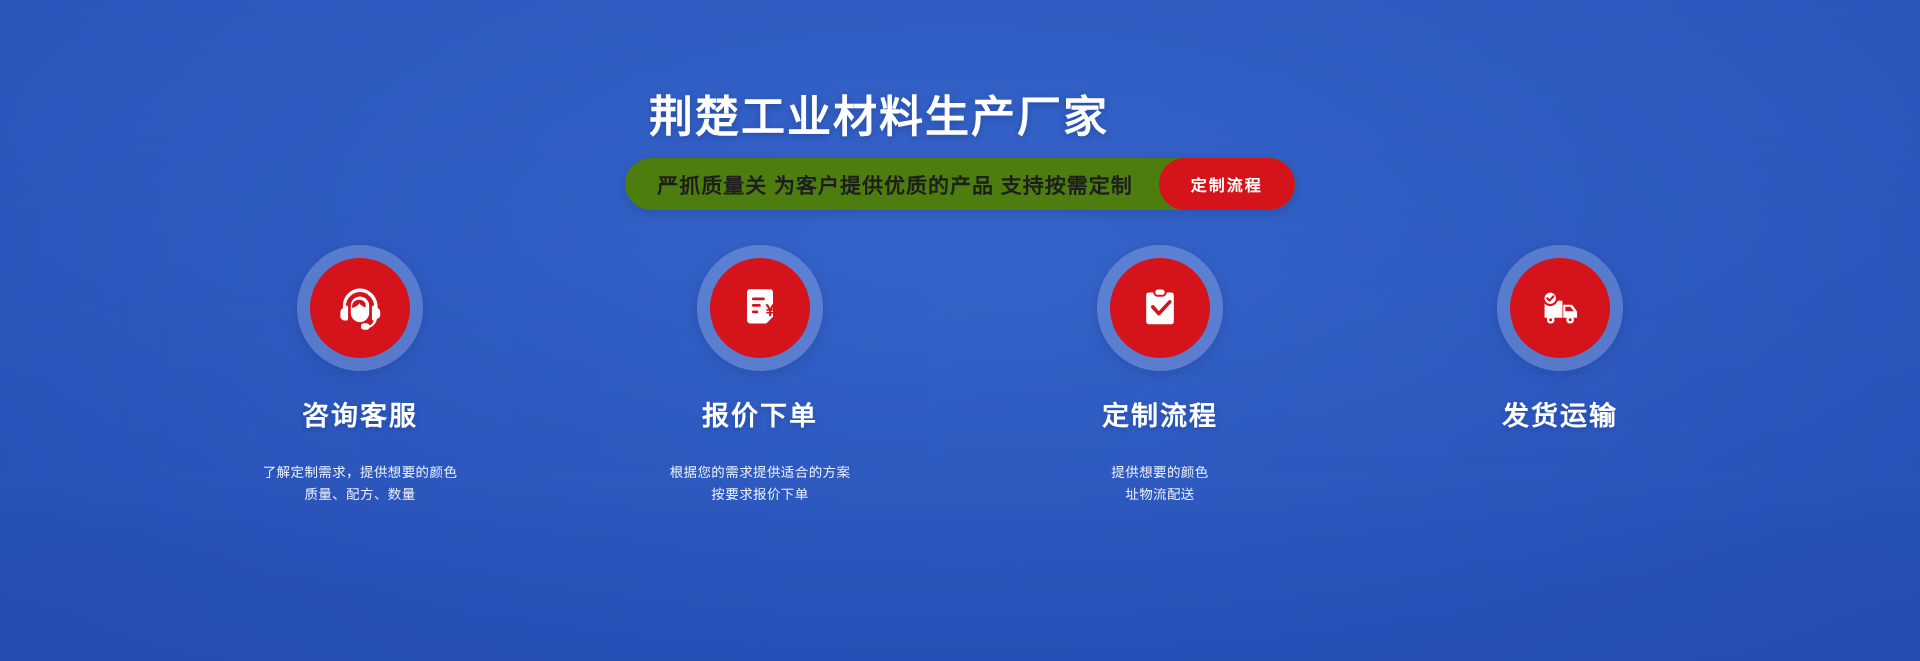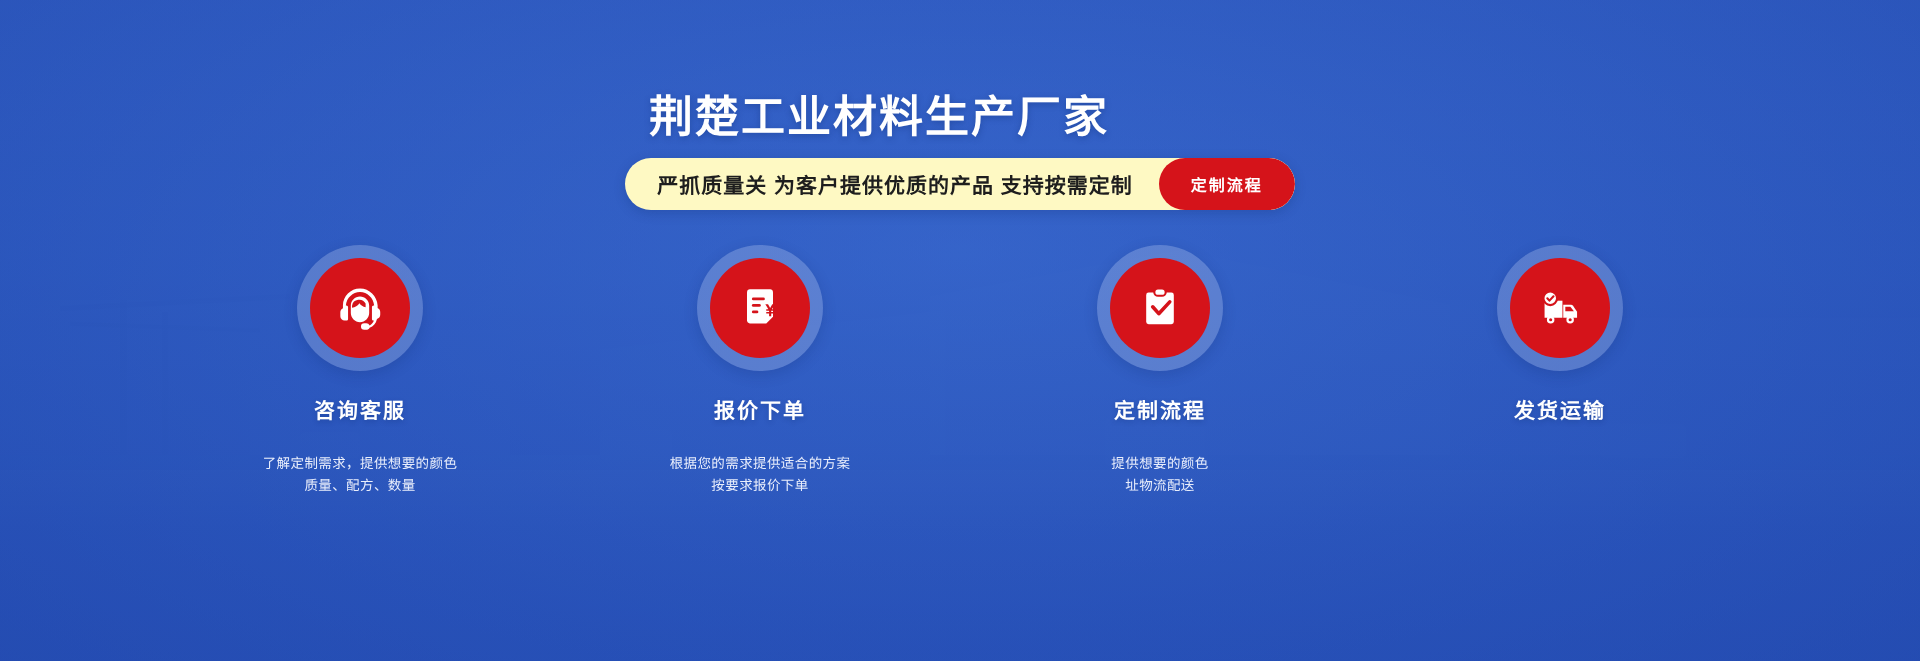--- a/index.html
+++ b/index.html
@@ -93,21 +93,21 @@
     margin-left:45px;
   }
 
   
   .pill-wrap{
     position:absolute; left:0; top:158px; width:1920px;
     display:flex; justify-content:center;
   }
   .pill{
     display:flex; align-items:stretch;
-    background:#fef9c3;
+    background:#4d7c0f;
     border-radius:30px;
     height:52px;
     overflow:hidden;
     box-shadow:0 3px 12px rgba(10,35,95,.22);
   }
   .pill-text{
     display:flex; align-items:center;
     padding:0 26px 0 32px;
     color:#1e1e1e;
     font-size:21px;
@@ -149,21 +149,21 @@
     width:100px; height:100px;
     border-radius:50%;
     background:#d5131a;
     display:flex; align-items:center; justify-content:center;
   }
   .icon-disc svg{ width:52px; height:52px; display:block; }
 
   .step-title{
     margin-top:23px;
     color:#ffffff;
-    font-size:21px;
+    font-size:27px;
     font-weight:bold;
     letter-spacing:2px;
     white-space:nowrap;
     text-shadow:0 2px 5px rgba(12,40,105,.28);
   }
   .step-desc{
     margin-top:29px;
     color:#e9eefc;
     font-size:13.5px;
     line-height:1.62;

